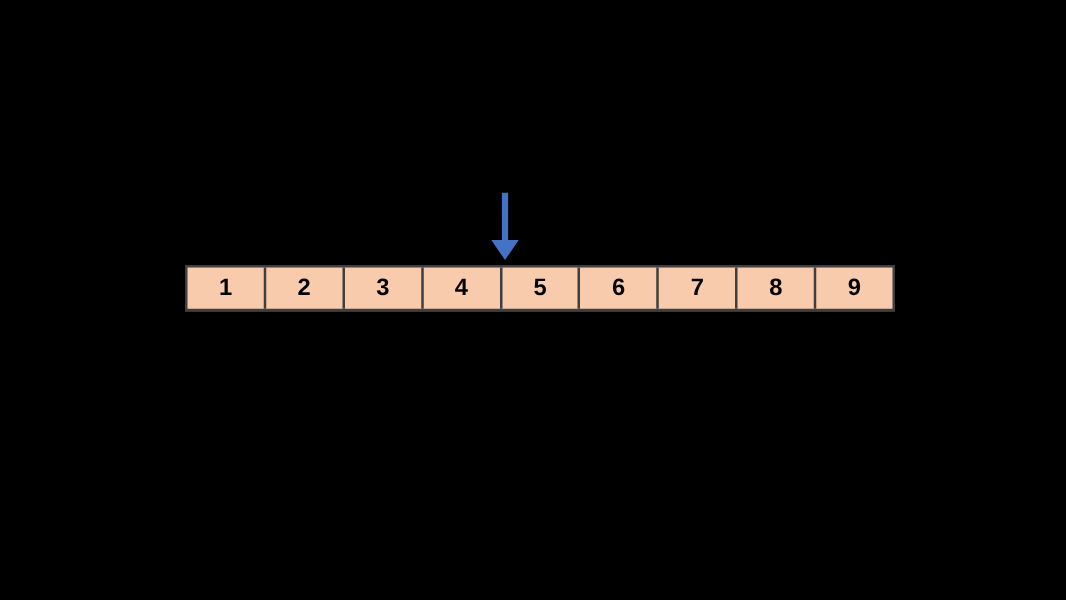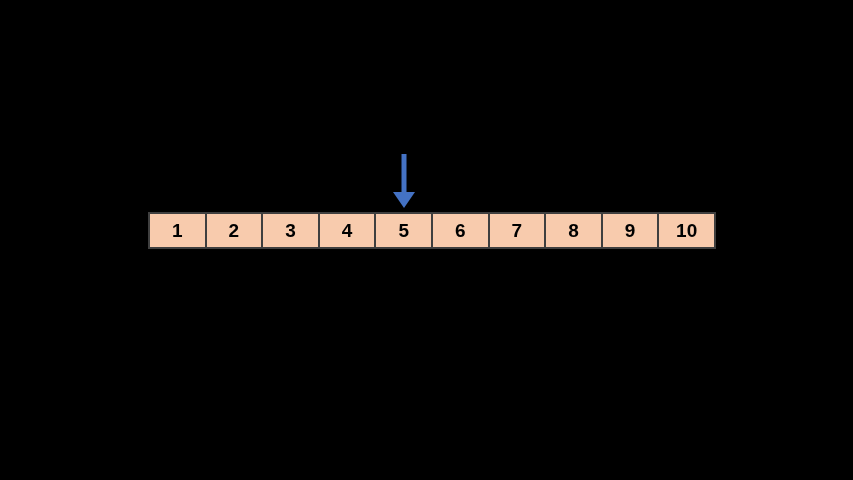--- a/index.html
+++ b/index.html
@@ -83,18 +83,15 @@
       </div>
       <div class="cell">
         <span>7</span>
       </div>
       <div class="cell">
         <span>8</span>
       </div>
       <div class="cell">
         <span>9</span>
       </div>
-      <div class="cell">
-        <span>10</span>
-      </div>
     </div>
 
 </div>
 
 </body></html>

